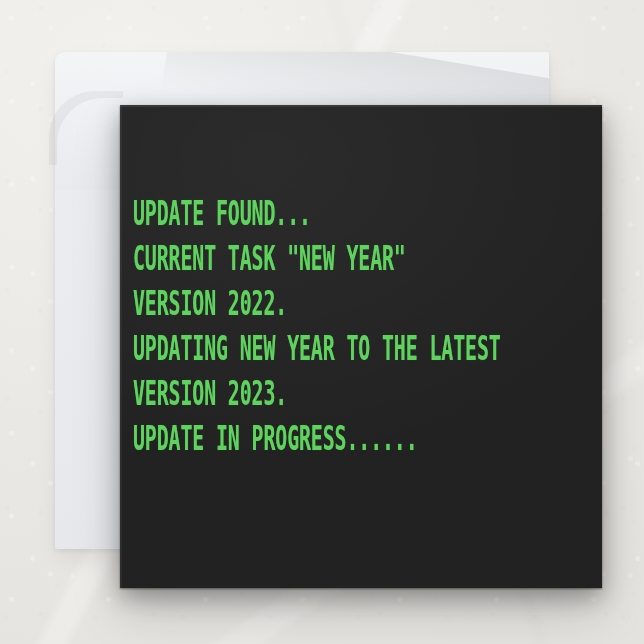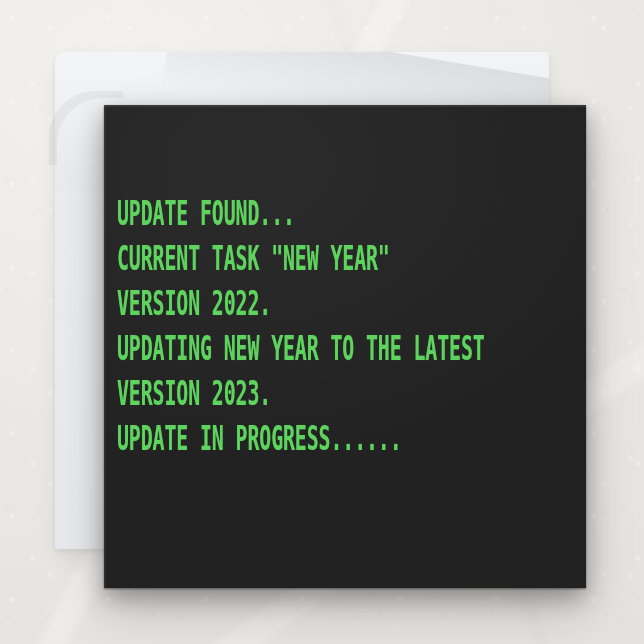--- a/index.html
+++ b/index.html
@@ -119,21 +119,21 @@
     width: 74px;
     height: 74px;
     border-top-left-radius: 46px;
     box-shadow: -8px -7px 0 0 rgba(0,0,0,.045);
     pointer-events: none;
   }
 
   
   #card {
     position: absolute;
-    left: 104px;
+    left: 120px;
     top: 105px;
     width: 482px;
     height: 483px;
     background: #222222;
     box-shadow:
       0 1px 2px rgba(0,0,0,.45),
       0 9px 22px rgba(0,0,0,.30),
       0 22px 46px rgba(0,0,0,.18);
   }
   

